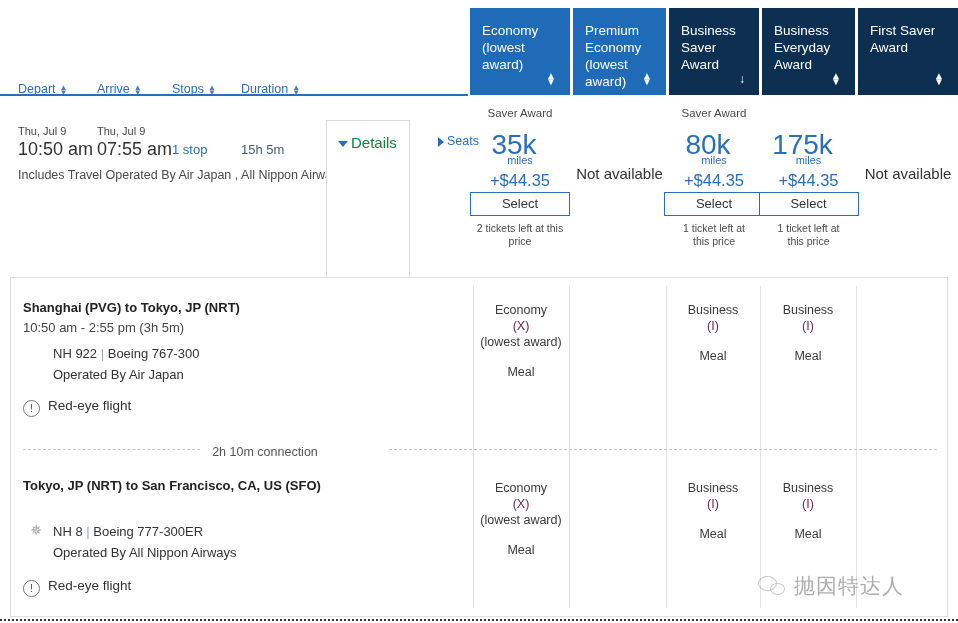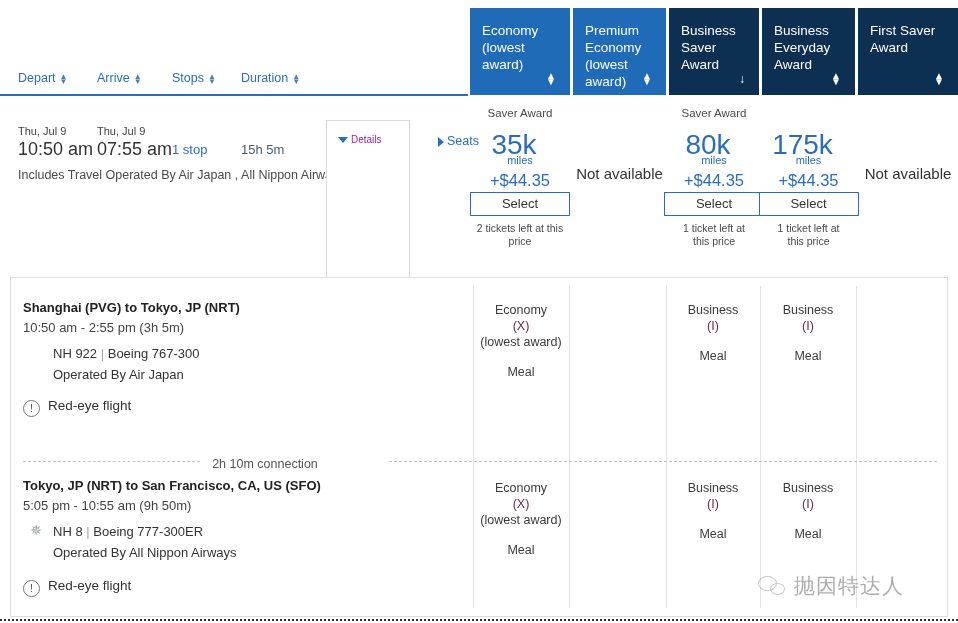--- a/index.html
+++ b/index.html
@@ -71,21 +71,21 @@
   
   .sortbar {
     position: absolute;
     left: 0;
     top: 70px;
     width: 468px;
     height: 25px;
   }
   .sort-item {
     position: absolute;
-    top: 1px;
+    top: 12px;
     font-size: 12.5px;
     color: #2a6ebb;
     cursor: pointer;
     white-space: nowrap;
   }
   .sort-item .carets {
     display: inline-flex;
     flex-direction: column;
     align-items: center;
     vertical-align: middle;
@@ -159,22 +159,22 @@
     height: 157px;
     background: #ffffff;
     border: 1px solid #d9d9d9;
     border-bottom: none;
     box-sizing: border-box;
   }
   .details-link {
     position: absolute;
     left: 338px;
     top: 38px;
-    font-size: 10px;
-    color: #a21caf;
+    font-size: 15px;
+    color: #15803d;
     cursor: pointer;
     white-space: nowrap;
   }
   .seats-link {
     position: absolute;
     left: 410px;
     top: 38px;
     font-size: 12.5px;
     color: #2a6ebb;
     cursor: pointer;
@@ -591,29 +591,28 @@
         <span class="code">(I)</span>
         <span class="meal">Meal</span>
       </div>
       <div class="cabin-cell" style="left:749px;width:96px;top:24px;">
         <span class="cls">Business</span>
         <span class="code">(I)</span>
         <span class="meal">Meal</span>
       </div>
     </div>
 
-    <div class="connection" style="top:164px;margin-top:12px;">
+    <div class="connection" style="top:164px;">
       <div class="dashline" style="left:0;width:222px;"></div>
       <div class="dashline" style="left:366px;width:548px;"></div>
       <span class="conn-txt">2h 10m connection</span>
     </div>
 
     <div class="segment" style="top:178px;height:160px;">
       <div class="seg-title" style="top:22px;">Tokyo, JP (NRT) to San Francisco, CA, US (SFO)</div>
-      <div class="seg-times" style="top:42px;">5:05 pm - 10:55 am (9h 50m)</div>
       <div class="star-ico" style="top:67px;">✵</div>
       <div class="seg-flight" style="top:68px;">
         <span>NH 8</span>
         <span class="sep">|</span>
         <span>Boeing 777-300ER</span>
       </div>
       <div class="seg-operated" style="top:89px;">Operated By All Nippon Airways</div>
       <div class="seg-redeye" style="top:122px;">
         <span class="warn-ico">!</span><span>Red-eye flight</span>
       </div>

